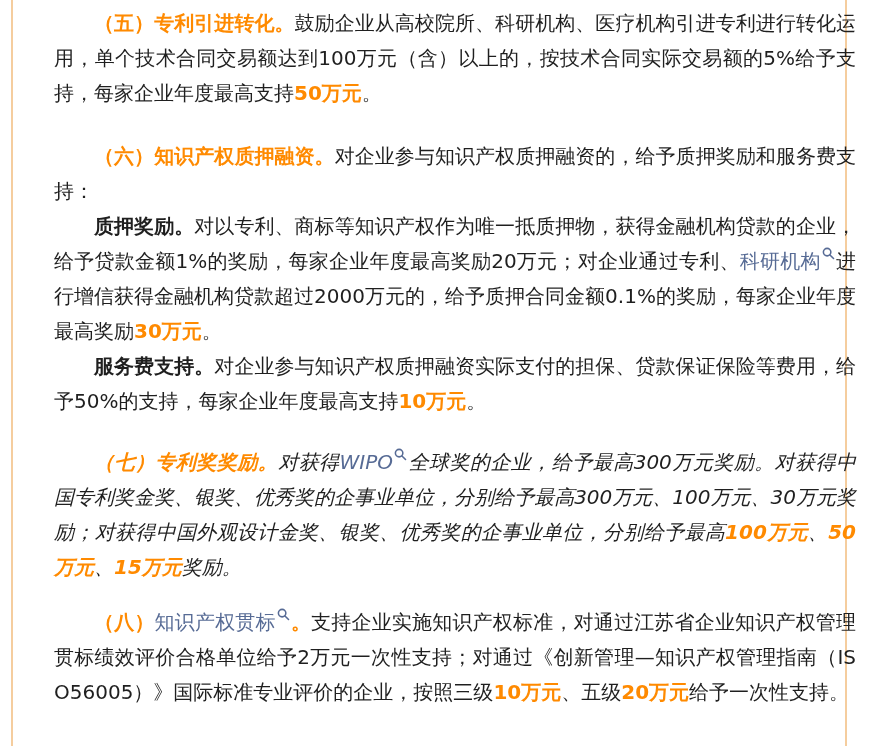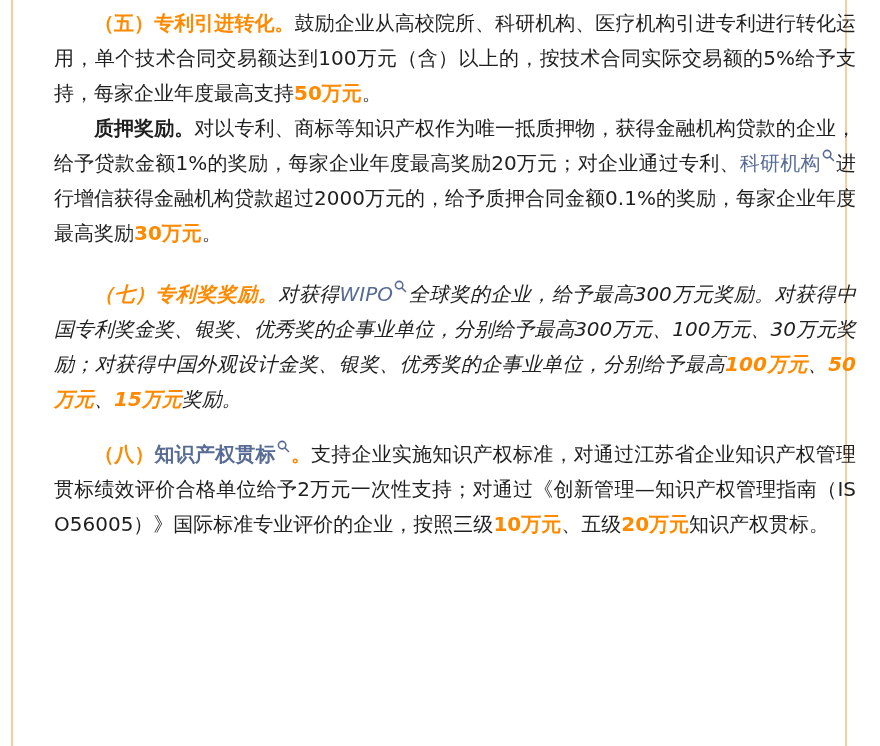--- a/index.html
+++ b/index.html
@@ -35,44 +35,46 @@
     word-break:break-all;
   }
   .para.gap-lg{margin-top:28px;}
   .para.gap-md{margin-top:26px;font-style:italic;}
   .para.gap-sm{margin-top:20px;}
   .r-body{color:var(--text);font-weight:400;}
   .r-h-orange{color:var(--orange);font-weight:bold;}
   .r-strong-orange{color:var(--orange);font-weight:bold;}
   .r-strong-black{color:var(--text);font-weight:bold;font-family:Liberation Serif, serif;}
   .r-link{color:var(--link);font-weight:400;cursor:pointer;}
-  .r-link-bold{color:var(--link);font-weight:bold;cursor:pointer;}
+  .r-link-bold{color:var(--link);font-weight:normal;cursor:pointer;}
   .q-icon{
     display:inline-block;
     position:relative;top:-8px;
     width:13px;height:13px;
     margin:0 1px;
     cursor:pointer;
   }
   .q-icon svg{display:block;width:13px;height:13px;}
 </style>
 </head>
 <body>
 
 <div class="page">
   <div class="accent-line left"></div>
   <div class="accent-line right"></div>
   <div class="content" id="content">
       <p class="para"><span class="r-h-orange">（五）专利引进转化。</span><span class="r-body">鼓励企业从高校院所、科研机构、医疗机构引进专利进行转化运用，单个技术合同交易额达到100万元（含）以上的，按技术合同实际交易额的5%给予支持，每家企业年度最高支持</span><span class="r-strong-orange">50万元</span><span class="r-body">。</span></p>
+      <p class="para gap-lg"><span class="r-h-orange">（六）知识产权质押融资。</span><span class="r-body">对企业参与知识产权质押融资的，给予质押奖励和服务费支持：</span></p>
       <p class="para"><span class="r-strong-black">质押奖励。</span><span class="r-body">对以专利、商标等知识产权作为唯一抵质押物，获得金融机构贷款的企业，给予贷款金额1%的奖励，每家企业年度最高奖励20万元；对企业通过专利、</span><span class="r-link">科研机构</span><span class="q-icon"><svg viewBox="0 0 16 16" fill="none">
             <circle cx="6.3" cy="6.3" r="4.6" stroke="#576B95" stroke-width="1.9"></circle>
             <line x1="9.8" y1="9.8" x2="14.2" y2="14.2" stroke="#576B95" stroke-width="1.9" stroke-linecap="round"></line>
           </svg></span><span class="r-body">进行增信获得金融机构贷款超过2000万元的，给予质押合同金额0.1%的奖励，每家企业年度最高奖励</span><span class="r-strong-orange">30万元</span><span class="r-body">。</span></p>
+      <p class="para"><span class="r-strong-black">服务费支持。</span><span class="r-body">对企业参与知识产权质押融资实际支付的担保、贷款保证保险等费用，给予50%的支持，每家企业年度最高支持</span><span class="r-strong-orange">10万元</span><span class="r-body">。</span></p>
       <p class="para gap-md"><span class="r-h-orange">（七）专利奖奖励。</span><span class="r-body">对获得</span><span class="r-link">WIPO</span><span class="q-icon"><svg viewBox="0 0 16 16" fill="none">
             <circle cx="6.3" cy="6.3" r="4.6" stroke="#576B95" stroke-width="1.9"></circle>
             <line x1="9.8" y1="9.8" x2="14.2" y2="14.2" stroke="#576B95" stroke-width="1.9" stroke-linecap="round"></line>
           </svg></span><span class="r-body">全球奖的企业，给予最高300万元奖励。对获得中国专利奖金奖、银奖、优秀奖的企事业单位，分别给予最高300万元、100万元、30万元奖励；对获得中国外观设计金奖、银奖、优秀奖的企事业单位，分别给予最高</span><span class="r-strong-orange">100万元</span><span class="r-body">、</span><span class="r-strong-orange">50万元</span><span class="r-body">、</span><span class="r-strong-orange">15万元</span><span class="r-body">奖励。</span></p>
       <p class="para gap-sm"><span class="r-h-orange">（八）</span><span class="r-link-bold">知识产权贯标</span><span class="q-icon"><svg viewBox="0 0 16 16" fill="none">
             <circle cx="6.3" cy="6.3" r="4.6" stroke="#576B95" stroke-width="1.9"></circle>
             <line x1="9.8" y1="9.8" x2="14.2" y2="14.2" stroke="#576B95" stroke-width="1.9" stroke-linecap="round"></line>
-          </svg></span><span class="r-h-orange">。</span><span class="r-body">支持企业实施知识产权标准，对通过江苏省企业知识产权管理贯标绩效评价合格单位给予2万元一次性支持；对通过《创新管理—知识产权管理指南（ISO56005）》国际标准专业评价的企业，按照三级</span><span class="r-strong-orange">10万元</span><span class="r-body">、五级</span><span class="r-strong-orange">20万元</span><span class="r-body">知识产权贯标。</span></p>
+          </svg></span><span class="r-h-orange">。</span><span class="r-body">支持企业实施知识产权标准，对通过江苏省企业知识产权管理贯标绩效评价合格单位给予2万元一次性支持；对通过《创新管理—知识产权管理指南（ISO56005）》国际标准专业评价的企业，按照三级</span><span class="r-strong-orange">10万元</span><span class="r-body">、五级</span><span class="r-strong-orange">20万元</span><span class="r-body">给予一次性支持。</span></p>
     </div>
 </div>
 
 </body></html>

